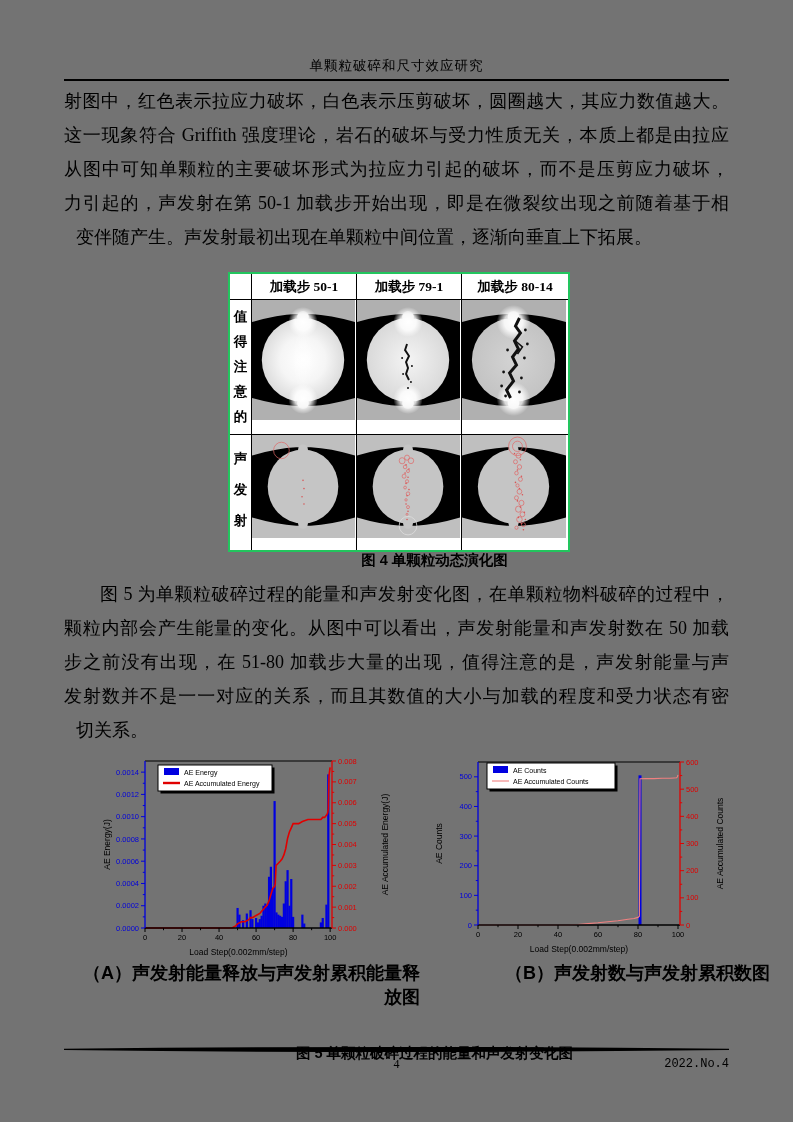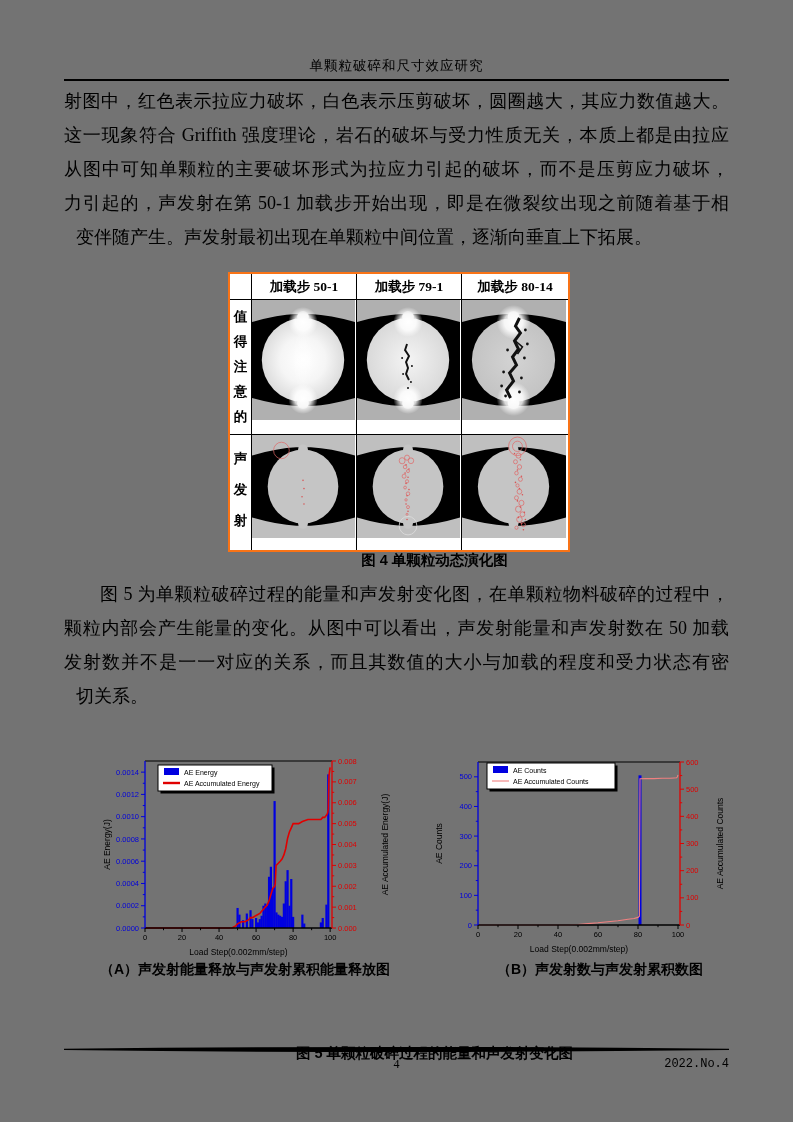--- a/index.html
+++ b/index.html
@@ -9,34 +9,34 @@
   .hdr-rule{position:absolute;top:79px;left:64px;width:665px;height:2px;background:#000;}
   .para{position:absolute;left:64px;width:665px;font-size:18px;}
   .p1{top:84px;}
   .p2{top:577px;}
   .line{height:34px;line-height:34px;white-space:nowrap;text-align:justify;text-align-last:justify;text-justify:inter-character;overflow:hidden;}
   .line.last{text-align-last:left;margin-left:12px;}
   .line.indent{text-indent:2em;}
   
   .fig4{position:absolute;top:272px;left:228px;display:grid;
         grid-template-columns:22px 105px 105px 106px;grid-template-rows:26px 135px 115px;
-        border:2px solid #f97316;background:#fff;}
+        border:2px solid #22c55e;background:#fff;}
   .fig4 .c{position:relative;box-sizing:border-box;overflow:hidden;}
   .fig4 .br{border-right:1.5px solid #000;}
   .fig4 .bb{border-bottom:1.5px solid #000;}
   .fig4 .hc{display:flex;align-items:center;justify-content:center;font-weight:bold;font-size:13.5px;}
   .vlab{width:16px;margin:0 auto;font-weight:bold;font-size:13.5px;text-align:center;word-break:break-all;}
   .vlab.v5{line-height:25px;padding-top:4px;}
   .vlab.v3{line-height:31px;padding-top:8px;}
   .cellart{position:absolute;top:0;left:0;}
   .figcap{position:absolute;left:0;width:100%;text-align:center;font-family:"Liberation Sans","DejaVu Sans",sans-serif;
           font-weight:bold;font-size:14.5px;padding-left:38px;}
   .cap4{top:551px;}
   .cap5{top:1044px;}
-  .subcap{position:absolute;top:961px;font-family:"Liberation Sans","DejaVu Sans",sans-serif;font-weight:bold;font-size:14px;text-align:center;}
+  .subcap{position:absolute;top:961px;font-family:"Liberation Sans","DejaVu Sans",sans-serif;font-weight:bold;font-size:18px;text-align:right;}
   .capA{left:70px;width:350px;}
   .capB{left:430px;width:340px;}
   .chart{position:absolute;font-family:"Liberation Sans","DejaVu Sans",sans-serif;}
   #chartA{left:95px;top:752px;}
   #chartB{left:425px;top:752px;}
   .ftr-rule{position:absolute;left:64px;top:1045px;}
   .ftr-page{position:absolute;top:1057px;left:0;width:100%;text-align:center;font-size:12px;}
   .ftr-issue{position:absolute;top:1057px;left:599px;width:130px;text-align:right;font-size:12px;font-family:Liberation Mono, monospace;}
   .hidden-defs{position:absolute;width:0;height:0;}
 </style>
@@ -211,20 +211,21 @@
           <circle cx="62" cy="92" r="0.8" fill="#d85555"></circle>
         </svg>
     </div>
   </div>
 
   <div class="figcap cap4">图 4 单颗粒动态演化图</div>
 
   <div class="para p2">
     <div class="line indent">图 5 为单颗粒破碎过程的能量和声发射变化图，在单颗粒物料破碎的过程中，</div>
     <div class="line">颗粒内部会产生能量的变化。从图中可以看出，声发射能量和声发射数在 50 加载</div>
+    <div class="line">步之前没有出现，在 51-80 加载步大量的出现，值得注意的是，声发射能量与声</div>
     <div class="line">发射数并不是一一对应的关系，而且其数值的大小与加载的程度和受力状态有密</div>
     <div class="line last">切关系。</div>
   </div>
 
   <svg class="chart" id="chartA" width="310" height="218" viewBox="0 0 310 218">
       <rect x="141.4742574257426" y="155.96" width="2.2" height="20.039999999999992" fill="#0000e0"></rect>
       <rect x="143.32574257425742" y="162.64" width="2.2" height="13.360000000000014" fill="#0000e0"></rect>
       <rect x="147.02871287128713" y="168.20666666666668" width="2.2" height="7.793333333333322" fill="#0000e0"></rect>
       <rect x="150.73168316831683" y="161.52666666666667" width="2.2" height="14.47333333333333" fill="#0000e0"></rect>
       <rect x="154.43465346534654" y="158.18666666666667" width="2.2" height="17.813333333333333" fill="#0000e0"></rect>

